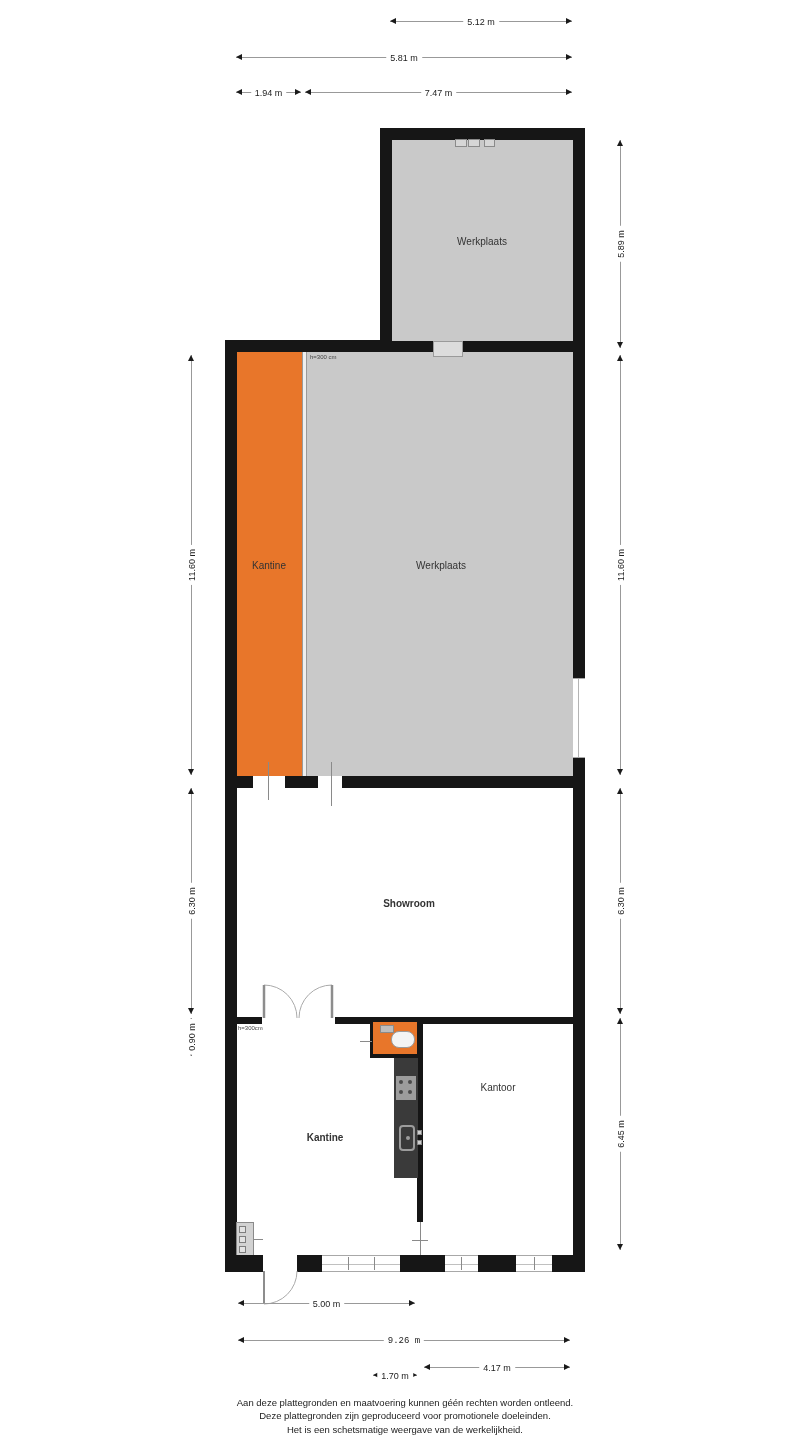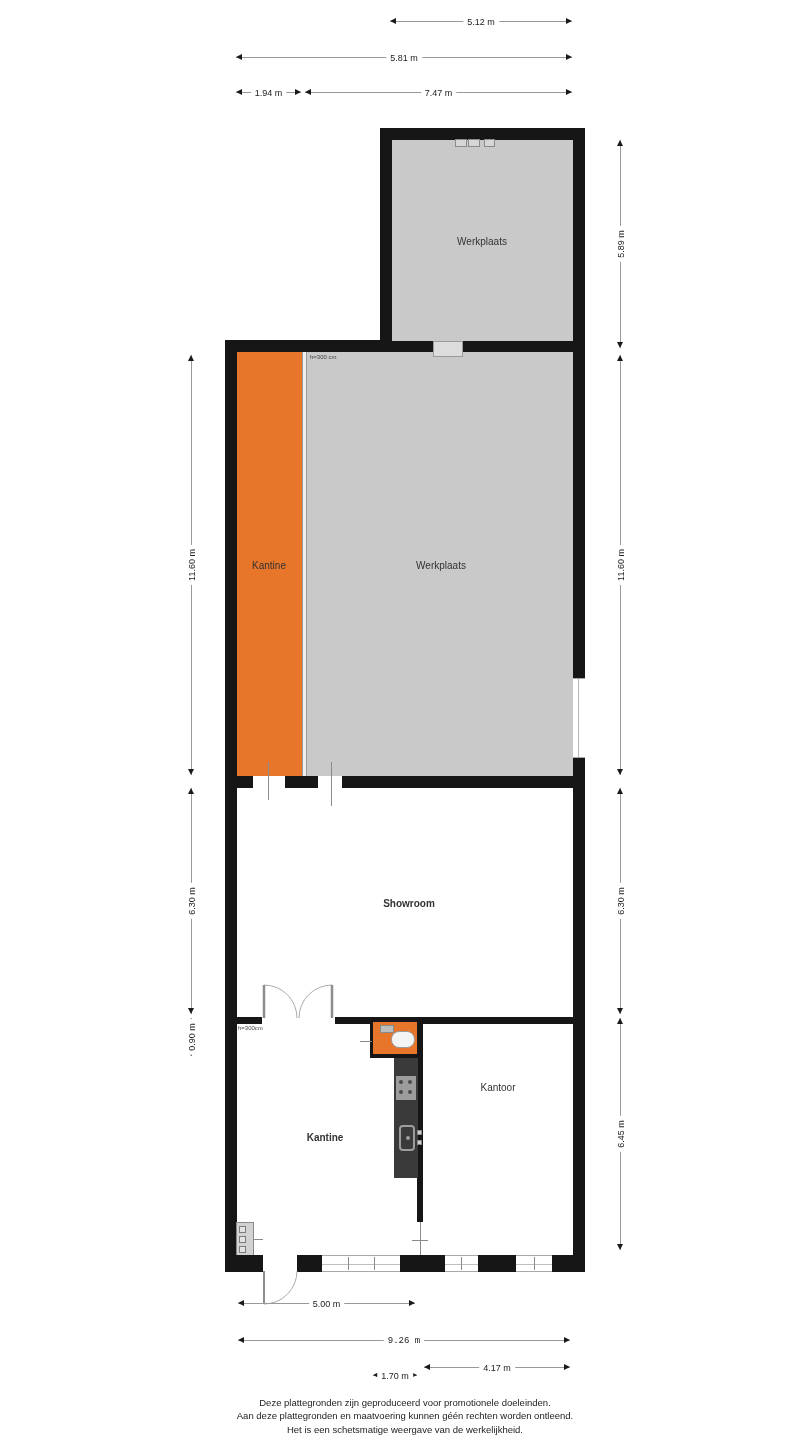--- a/index.html
+++ b/index.html
@@ -238,18 +238,18 @@
     <span class="dlabel">9.26 m</span>
   </div>
   <div class="dim-h" style="left:373px;top:1371px;width:44px;">
     <span class="dline"></span>
       <span class="arr arr-l"></span>
       <span class="arr arr-r"></span>
     <span class="dlabel">1.70 m</span>
   </div>
 
   <div class="footer" style="top:1396px;">
+    <div>Aan deze plattegronden en maatvoering kunnen géén rechten worden ontleend.</div>
     <div>Deze plattegronden zijn geproduceerd voor promotionele doeleinden.</div>
-    <div>Aan deze plattegronden en maatvoering kunnen géén rechten worden ontleend.</div>
     <div>Het is een schetsmatige weergave van de werkelijkheid.</div>
   </div>
 
 </div>
 
 </body></html>

